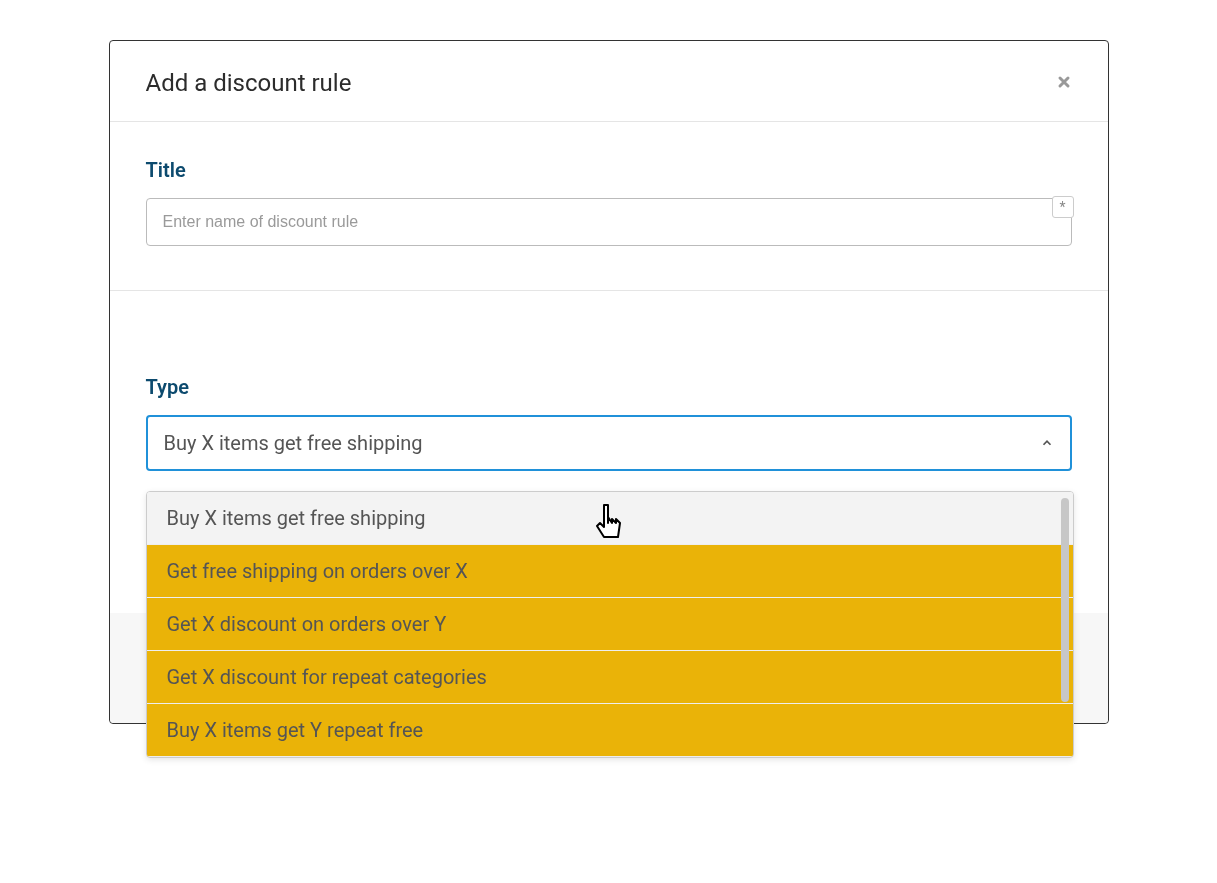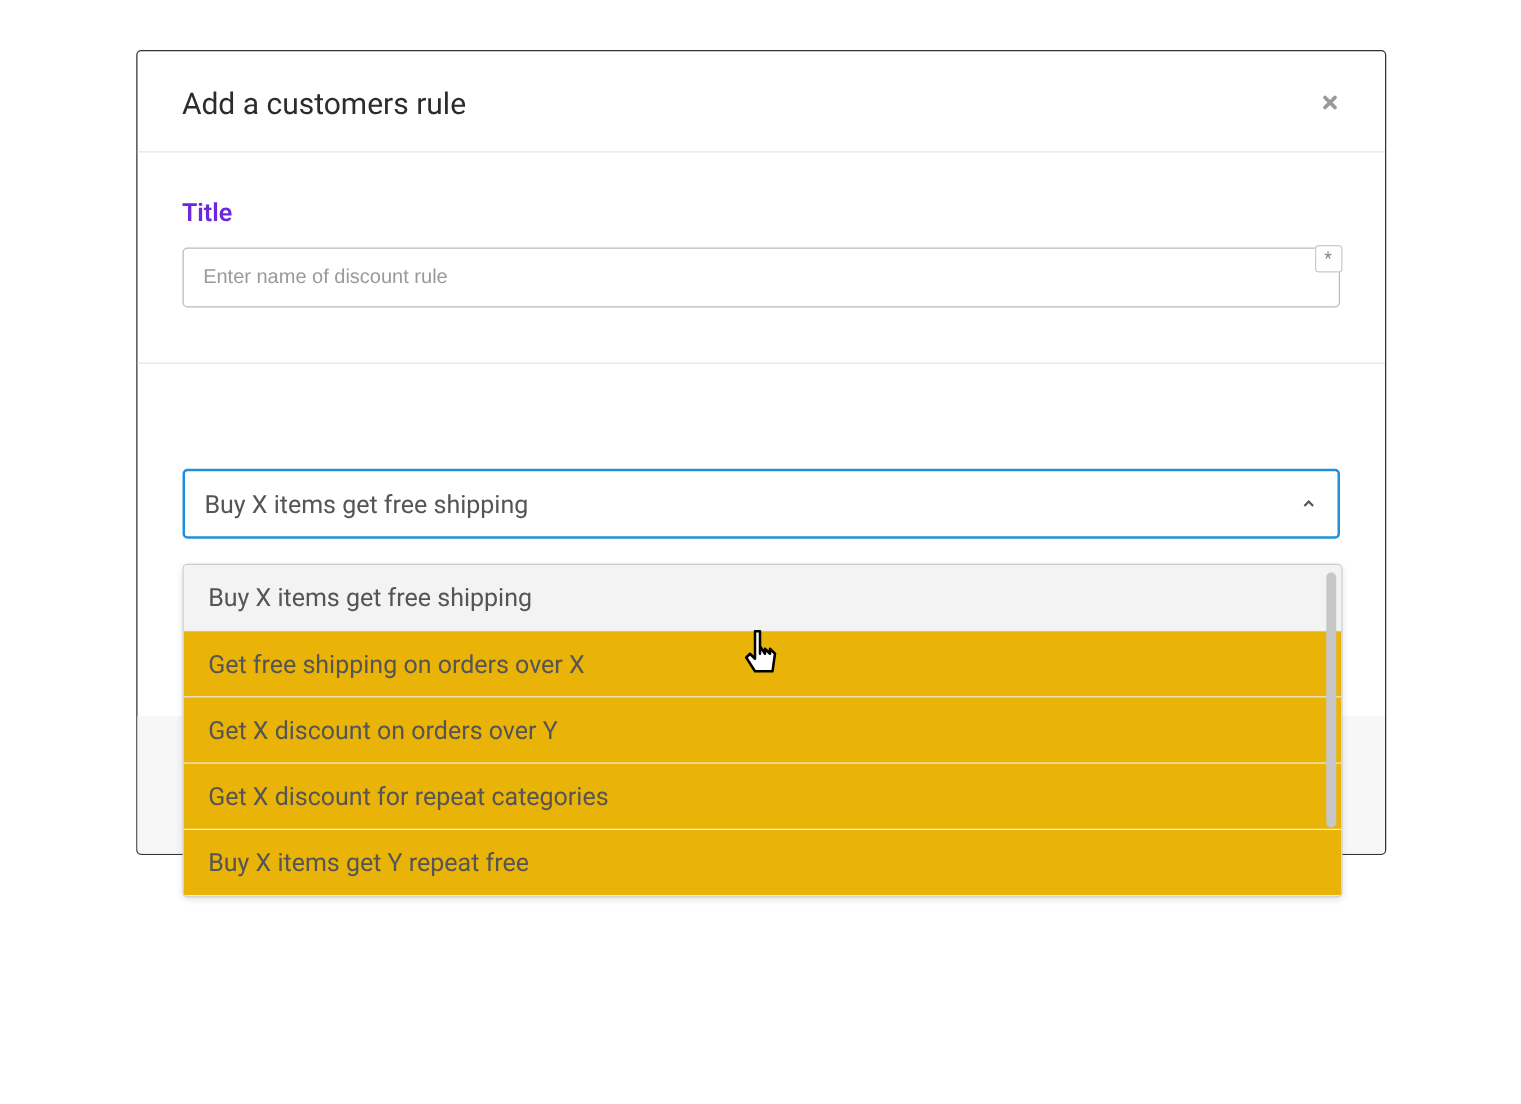--- a/index.html
+++ b/index.html
@@ -56,21 +56,21 @@
     }
     
     .section.type-section {
       padding-top: 84px;
       padding-bottom: 0;
     }
     
     .field-label {
       font-size: 20px;
       font-weight: 600;
-      color: #6d28d9;
+      color: #0c4a6e;
       margin-bottom: 16px;
     }
     
     .input-wrapper {
       position: relative;
     }
     
     .text-input {
       width: 100%;
       padding: 14px 16px;
@@ -189,37 +189,38 @@
     .hidden-spacer {
       height: 140px;
     }
   </style>
 </head>
 <body>
 
 <div class="modal">
 
   <div class="modal-header">
-    <h2 class="modal-title">Add a customers rule</h2>
+    <h2 class="modal-title">Add a discount rule</h2>
     <span class="close-icon">
       <svg viewBox="0 0 16 16" width="16" height="16" fill="#999">
         <path d="M4 4 L12 12 M12 4 L4 12" stroke="#999" stroke-width="3" stroke-linecap="round"></path>
       </svg>
     </span>
   </div>
 
   <div class="section with-border">
     <div class="field-label">Title</div>
     <div class="input-wrapper">
       <input type="text" class="text-input" placeholder="Enter name of discount rule" style="">
       <div class="asterisk-badge">*</div>
     </div>
   </div>
 
   <div class="section type-section" style="position:relative;">
+    <div class="field-label">Type</div>
     <div class="select-box">
       <span>Buy X items get free shipping</span>
       <span class="chevron-icon">
         <svg viewBox="0 0 24 24" fill="none" stroke="#555" stroke-width="3">
           <polyline points="6 15 12 9 18 15"></polyline>
         </svg>
       </span>
     </div>
 
     <div class="dropdown">

